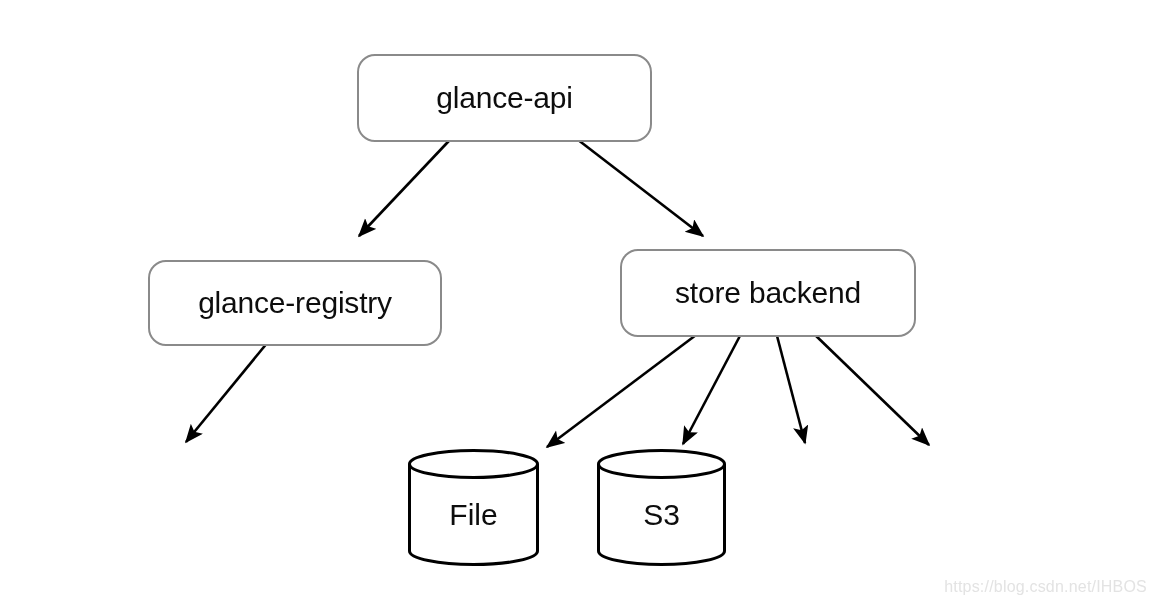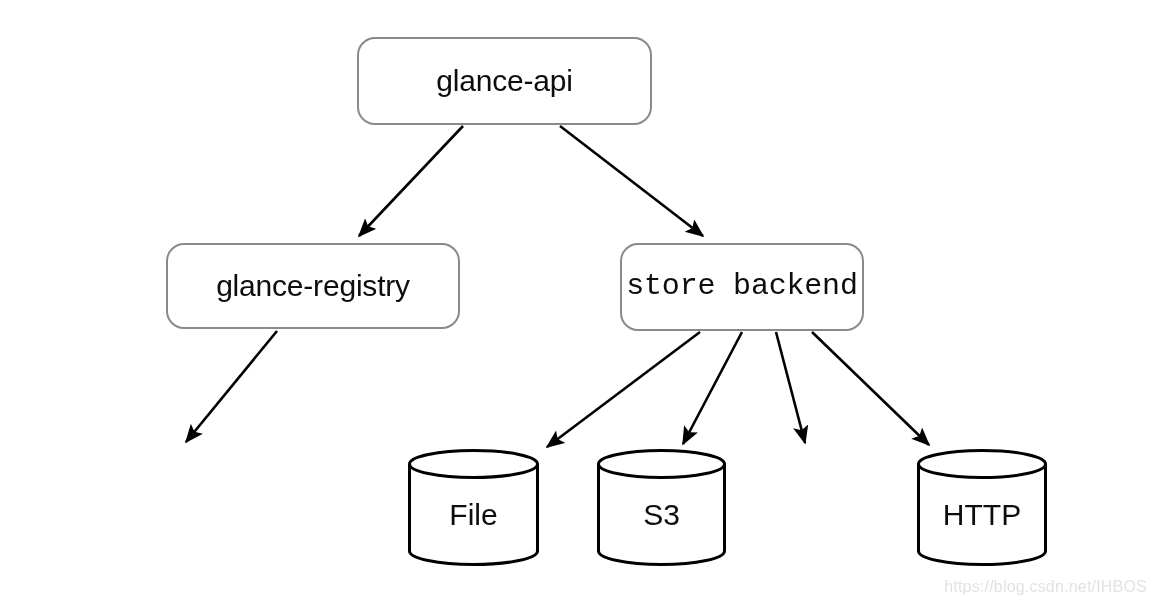--- a/index.html
+++ b/index.html
@@ -31,20 +31,21 @@
   .node-box {
     position: absolute;
     box-sizing: border-box;
     border: 2px solid #8a8a8a;
     border-radius: 18px;
     background: #ffffff;
     display: flex;
     align-items: center;
     justify-content: center;
     z-index: 3;
+    margin-top: 17px;
   }
   .node-box .node-label {
     font-size: 30px;
     line-height: 1.12;
     color: #0d0d0d;
     text-align: center;
     letter-spacing: -0.2px;
     white-space: nowrap;
   }
   
@@ -109,25 +110,25 @@
       <line x1="742" y1="332" x2="683" y2="444"></line>
       <line x1="776" y1="332" x2="805" y2="443"></line>
       <line x1="812" y1="332" x2="929" y2="445"></line>
     </g>
   </svg>
 
   <div class="node-box" style="left:357px; top:37px; width:295px; height:88px;">
     <span class="node-label">glance-api</span>
   </div>
 
-  <div class="node-box" style="left:166px; top:243px; width:294px; height:86px;">
+  <div class="node-box" style="left:148px; top:243px; width:294px; height:86px;">
     <span class="node-label">glance-registry</span>
   </div>
 
-  <div class="node-box" style="left:620px; top:243px; width:244px; height:88px;font-family:Liberation Mono, monospace;">
+  <div class="node-box" style="left:620px; top:232px; width:296px; height:88px;">
     <span class="node-label">store backend</span>
   </div>
 
 
   <div class="cylinder" style="left:407px; top:449px; width:133px; height:117px;">
     <svg width="133" height="117" viewBox="0 0 133 117" xmlns="http://www.w3.org/2000/svg">
       <path d="M2.5,15 L2.5,102 A64,13.5 0 0 0 130.5,102 L130.5,15" fill="#ffffff" stroke="#000000" stroke-width="3"></path>
       <ellipse cx="66.5" cy="15" rx="64" ry="13.5" fill="#ffffff" stroke="#000000" stroke-width="3"></ellipse>
     </svg>
     <span class="cyl-label">File</span>
@@ -135,23 +136,16 @@
 
   <div class="cylinder" style="left:596px; top:449px; width:131px; height:117px;">
     <svg width="131" height="117" viewBox="0 0 131 117" xmlns="http://www.w3.org/2000/svg">
       <path d="M2.5,15 L2.5,102 A63,13.5 0 0 0 128.5,102 L128.5,15" fill="#ffffff" stroke="#000000" stroke-width="3"></path>
       <ellipse cx="65.5" cy="15" rx="63" ry="13.5" fill="#ffffff" stroke="#000000" stroke-width="3"></ellipse>
     </svg>
     <span class="cyl-label">S3</span>
   </div>
 
 
-  <div class="cylinder" style="left:916px; top:449px; width:132px; height:117px;">
-    <svg width="132" height="117" viewBox="0 0 132 117" xmlns="http://www.w3.org/2000/svg">
-      <path d="M2.5,15 L2.5,102 A63.5,13.5 0 0 0 129.5,102 L129.5,15" fill="#ffffff" stroke="#000000" stroke-width="3"></path>
-      <ellipse cx="66" cy="15" rx="63.5" ry="13.5" fill="#ffffff" stroke="#000000" stroke-width="3"></ellipse>
-    </svg>
-    <span class="cyl-label">HTTP</span>
-  </div>
 
   <div id="watermark">https://blog.csdn.net/IHBOS</div>
 
 </div>
 
 </body></html>

